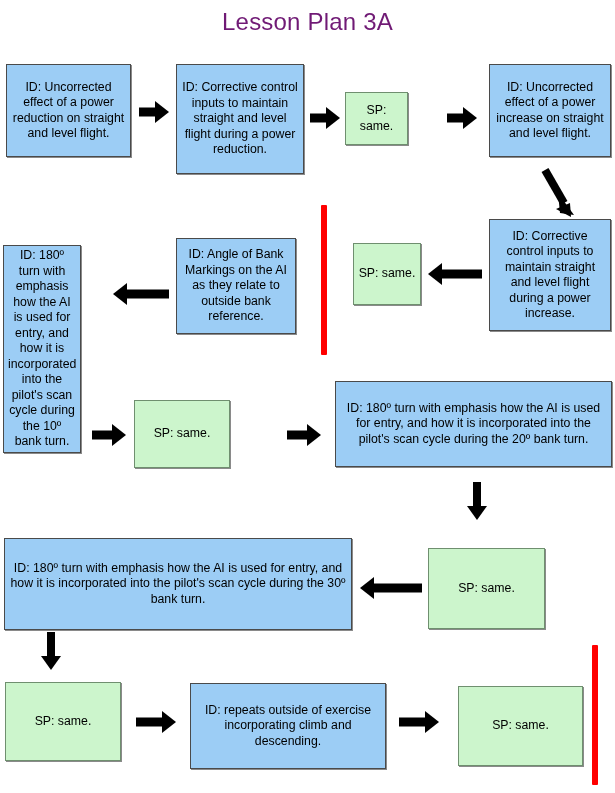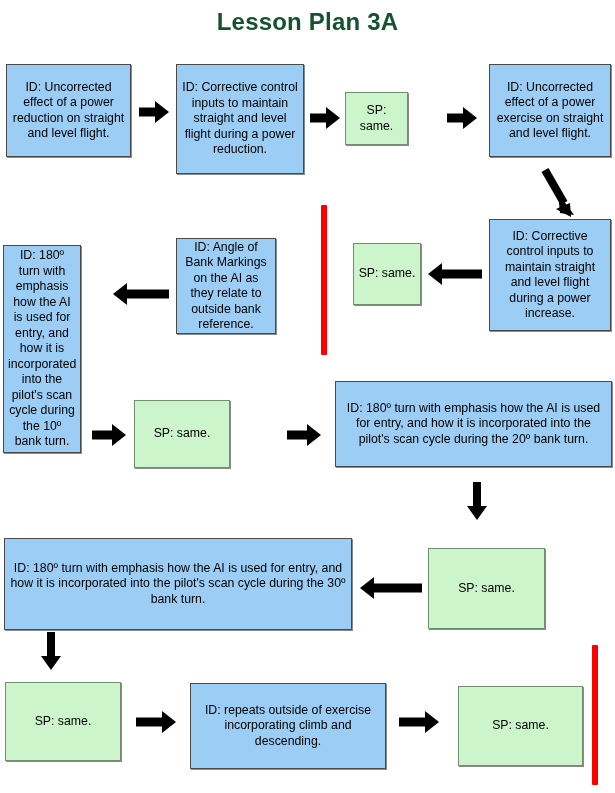--- a/index.html
+++ b/index.html
@@ -21,23 +21,23 @@
     width: 615px;
     height: 793px;
   }
 
   .title {
     position: absolute;
     left: 0;
     top: 8px;
     width: 615px;
     text-align: center;
-    color: #14532d;
+    color: #701a75;
     font-size: 24px;
-    font-weight: bold;
+    font-weight: normal;
     letter-spacing: 0.2px;
   }
   .subtitle {
     position: absolute;
     left: 0;
     top: 36px;
     width: 615px;
     text-align: center;
     color: #2222ee;
     font-size: 12.5px;
@@ -148,21 +148,21 @@
 
   <div class="node blue" style="left:176px; top:64px; width:128px; height:110px;">
     <span class="txt">ID: Corrective control inputs to maintain straight and level flight during a power reduction.</span>
   </div>
 
   <div class="node green" style="left:345px; top:92px; width:63px; height:53px;">
     <span class="txt">SP: same.</span>
   </div>
 
   <div class="node blue" style="left:489px; top:64px; width:122px; height:93px;">
-    <span class="txt">ID: Uncorrected effect of a power exercise on straight and level flight.</span>
+    <span class="txt">ID: Uncorrected effect of a power increase on straight and level flight.</span>
   </div>
 
   <div class="arrow right" style="left:139px; top:101px; width:30px; height:22px;">
     <div class="shaft" style="width:20px;"></div>
     <div class="head"></div>
   </div>
 
   <div class="arrow right" style="left:310px; top:107px; width:30px; height:22px;">
     <div class="shaft" style="width:20px;"></div>
     <div class="head"></div>
@@ -184,21 +184,21 @@
   <div class="node blue" style="left:489px; top:219px; width:122px; height:112px;">
     <span class="txt">ID: Corrective control inputs to maintain straight and level flight during a power increase.</span>
   </div>
 
   <div class="node green" style="left:353px; top:243px; width:68px; height:62px;">
     <span class="txt">SP: same.</span>
   </div>
 
   <div class="redbar" style="left:321px; top:205px; height:150px;"></div>
 
-  <div class="node blue" style="left:176px; top:238px; width:100px; height:96px;">
+  <div class="node blue" style="left:176px; top:238px; width:120px; height:96px;">
     <span class="txt">ID: Angle of Bank Markings on the AI as they relate to outside bank reference.</span>
   </div>
 
   <div class="node blue" style="left:3px; top:245px; width:78px; height:208px;">
     <span class="txt">ID: 180º turn with emphasis how the AI is used for entry, and how it is incorporated into the pilot's scan cycle during the 10º bank turn.</span>
   </div>
 
   <div class="arrow left" style="left:428px; top:263px; width:54px; height:22px;">
     <div class="head"></div>
     <div class="shaft" style="width:42px;"></div>

